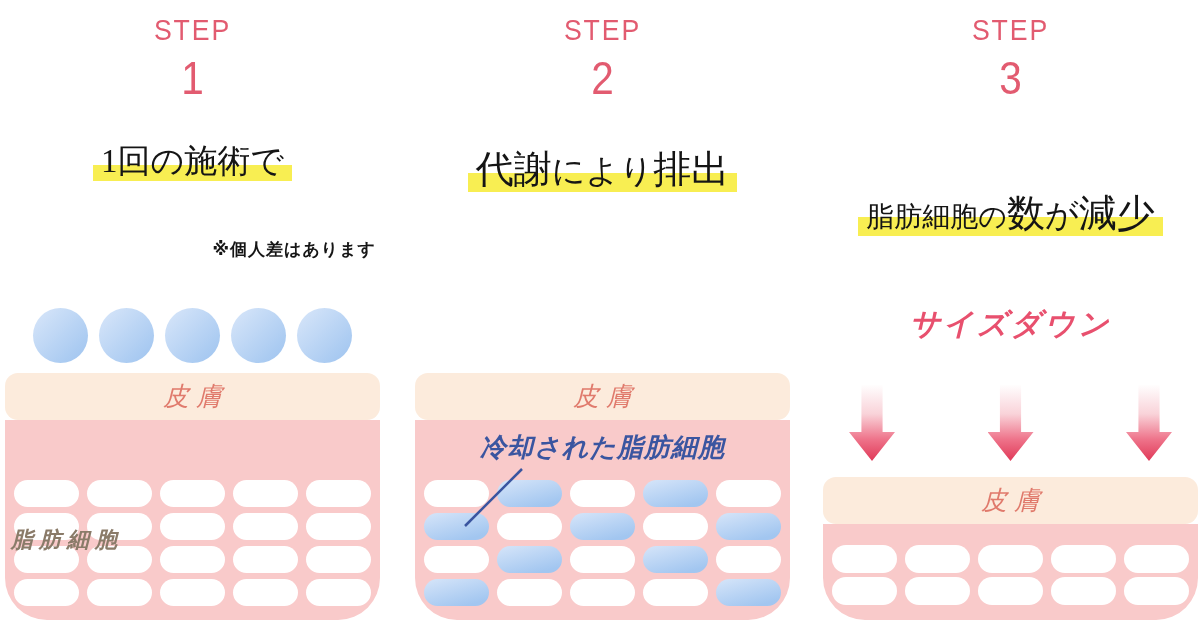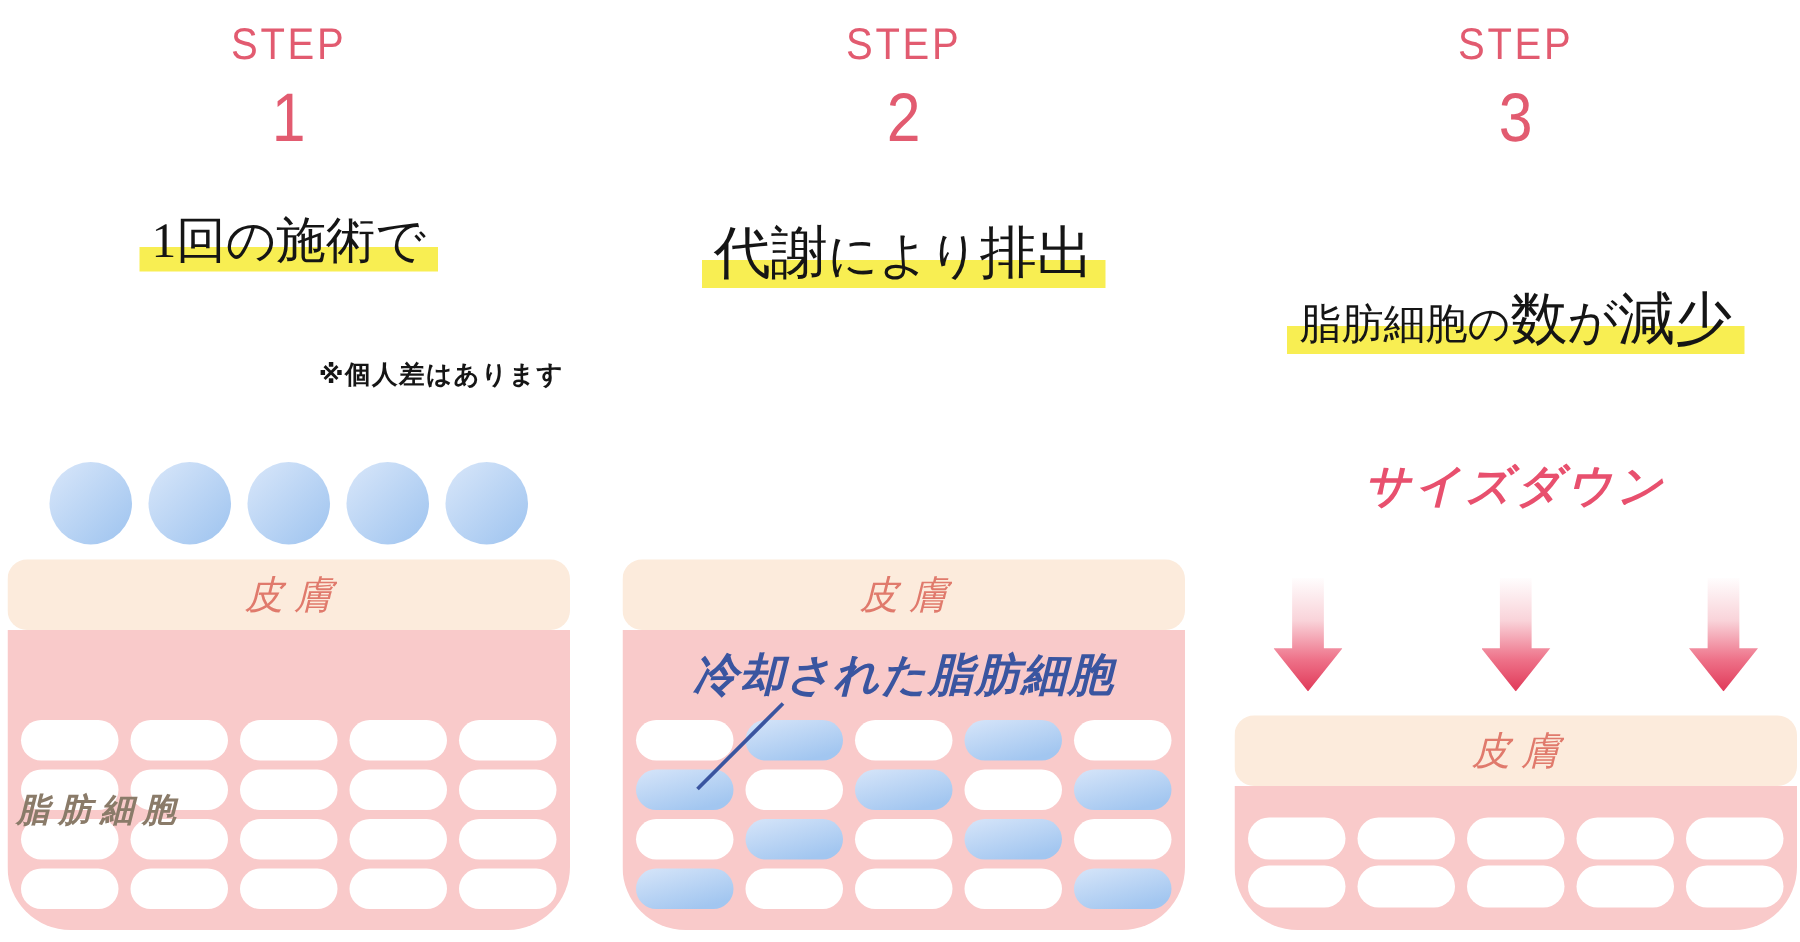--- a/index.html
+++ b/index.html
@@ -65,21 +65,21 @@
   .pill-row { display:flex; gap:8px; }
   .pill { flex:1; height:27px; border-radius:14px; background:var(--cell-white,#ffffff); }
   .p3 .pill { height:28px; }
   .pill.b { background:linear-gradient(165deg, var(--cell-blue-light,#d6e5f9) 0%, var(--cell-blue-dark,#a2c6f0) 85%); }
 
   .fat-label { position:absolute; top:252px; left:0; width:100%; text-align:left;
     color:var(--fat-label-taupe,#8a7b69); font-size:22px; font-weight:600;
     letter-spacing:6px; text-indent:6px; }
 
   .cooled-label { position:absolute; top:157px; left:0; width:100%; text-align:center;
-    color:var(--cooled-navy,#3a55a0); font-size:30px; font-weight:700; letter-spacing:1px; }
+    color:var(--cooled-navy,#3a55a0); font-size:26px; font-weight:700; letter-spacing:1px; }
   .pointer-svg { position:absolute; inset:0; width:100%; height:100%; pointer-events:none; }
 
   .size-down { position:absolute; top:31px; left:0; width:100%; text-align:center;
     color:var(--size-down-pink,#e8506e); font-size:30px; font-weight:700; letter-spacing:3px; }
 
   .arrows { position:absolute; top:112px; left:26px; right:26px;
     display:flex; justify-content:space-between; }
   .arrow { width:46px; height:76px;
     background:linear-gradient(180deg, rgba(255,240,243,0.1) 0%, #f9d3d9 38%, #ee7289 72%, var(--arrow-crimson,#e2415f) 96%);
     clip-path:polygon(27% 0, 73% 0, 73% 62%, 100% 62%, 50% 100%, 0 62%, 27% 62%); }

